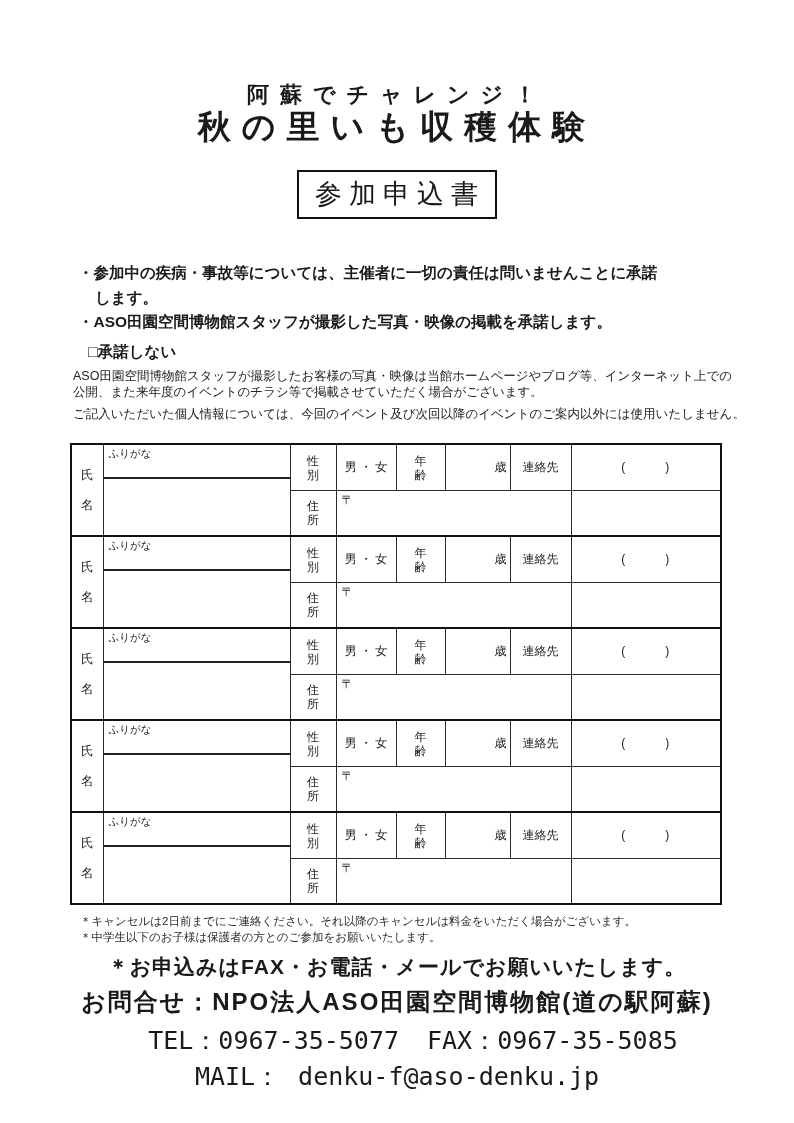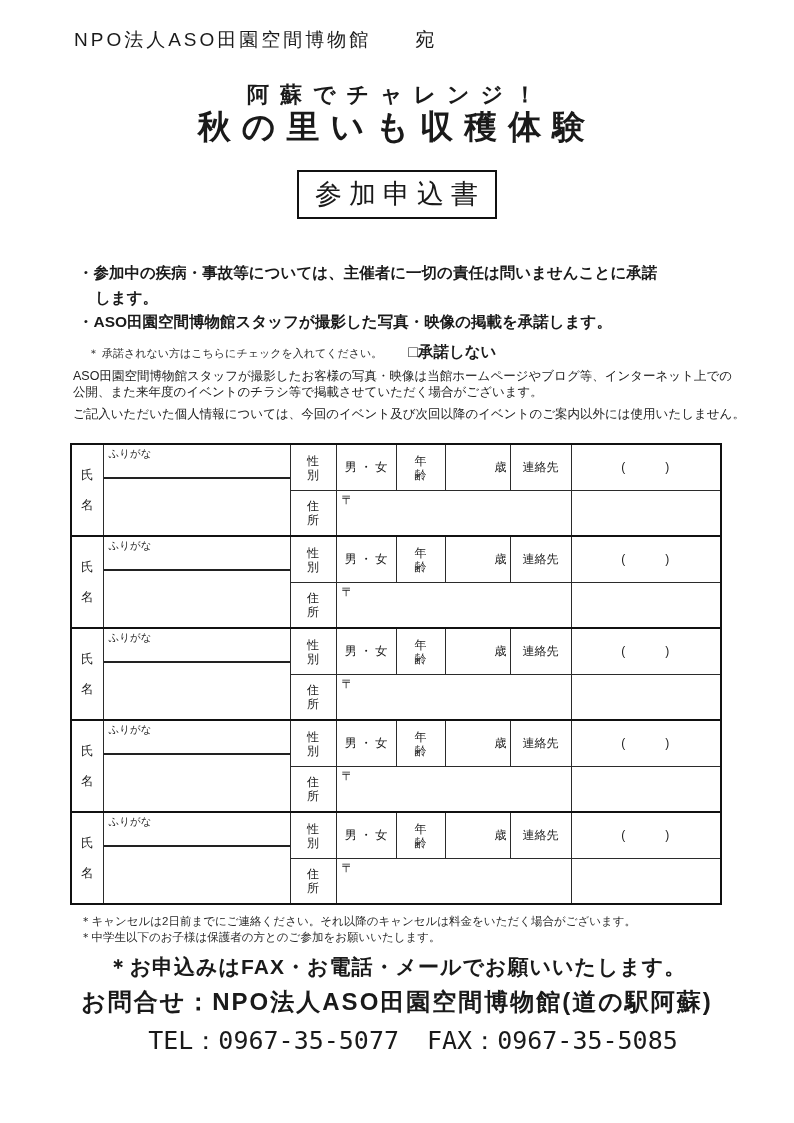--- a/index.html
+++ b/index.html
@@ -68,39 +68,37 @@
   .tel-line  { top:1024px; font-size:25px; font-family:"DejaVu Sans Mono", monospace;padding-left:32px; }
   .tel-line .gap { display:inline-block; width:28px; }
   .mail-line { top:1060px; font-size:25px; font-family:"DejaVu Sans Mono", monospace; }
   .mail-line .gap { display:inline-block; width:18px; }
 </style>
 </head>
 <body>
 
 <div class="page">
 
-  <div class="abs recipient">NPO法人ASO田園空間博物館　　宛</div>
 
   <div class="abs centered subtitle">阿蘇でチャレンジ！</div>
   <div class="abs centered form-label-wrap">
     <span class="form-label">参加申込書</span>
   </div>
 
   <div class="abs centered title">秋の里いも収穫体験</div>
 
 
   <div class="abs bullet1">
     <div>・参加中の疾病・事故等については、主催者に一切の責任は問いませんことに承諾</div>
     <div class="cont">します。</div>
   </div>
 
   <div class="abs bullet2">・ASO田園空間博物館スタッフが撮影した写真・映像の掲載を承諾します。</div>
 
   <div class="abs consent-row">
-    <span class="consent-note">＊ 承諾されない方はこちらにチェックを入れてください。</span>
     <span class="consent-choice"><span class="box-glyph">□</span><span>承諾しない</span></span>
   </div>
 
   <div class="abs photo-disc">
     <div>ASO田園空間博物館スタッフが撮影したお客様の写真・映像は当館ホームページやブログ等、インターネット上での</div>
     <div>公開、また来年度のイベントのチラシ等で掲載させていただく場合がございます。</div>
   </div>
 
   <div class="abs privacy">ご記入いただいた個人情報については、今回のイベント及び次回以降のイベントのご案内以外には使用いたしません。</div>
 
@@ -295,14 +293,17 @@
     <div>＊中学生以下のお子様は保護者の方とのご参加をお願いいたします。</div>
   </div>
 
   <div class="abs centered apply-line">＊お申込みはFAX・お電話・メールでお願いいたします。</div>
   <div class="abs centered inquiry-line">お問合せ：NPO法人ASO田園空間博物館(道の駅阿蘇)</div>
 
   <div class="abs centered tel-line">
     <span>TEL：0967-35-5077</span><span class="gap"></span><span>FAX：0967-35-5085</span>
   </div>
 
+  <div class="abs centered mail-line">
+    <span>MAIL：</span><span class="gap"></span><span>denku-f@aso-denku.jp</span>
+  </div>
 
 </div>
 
 </body></html>

